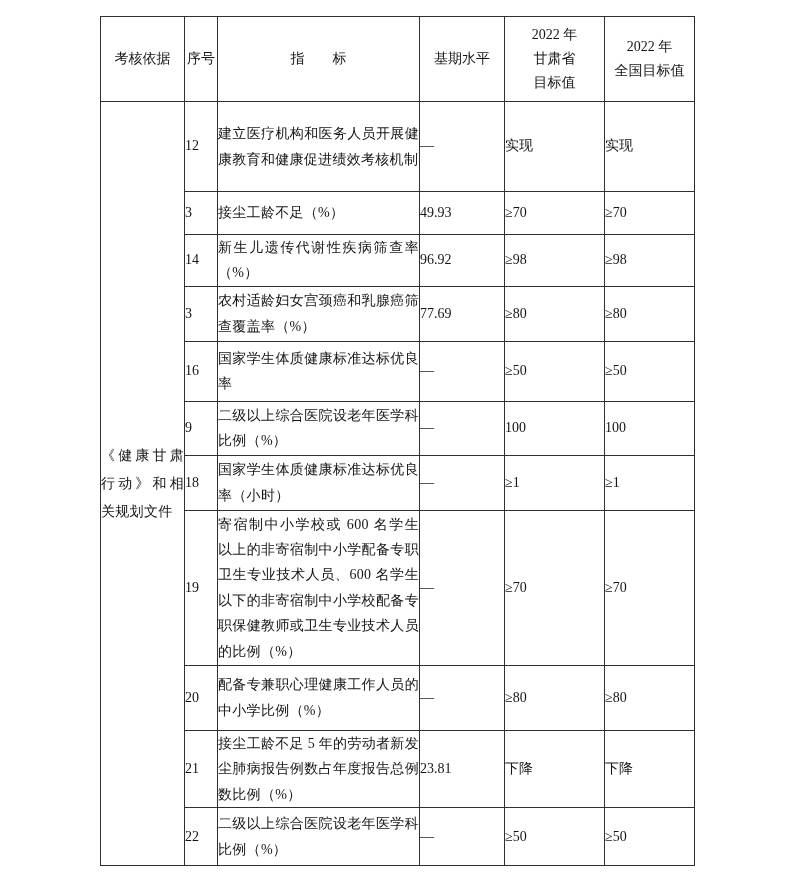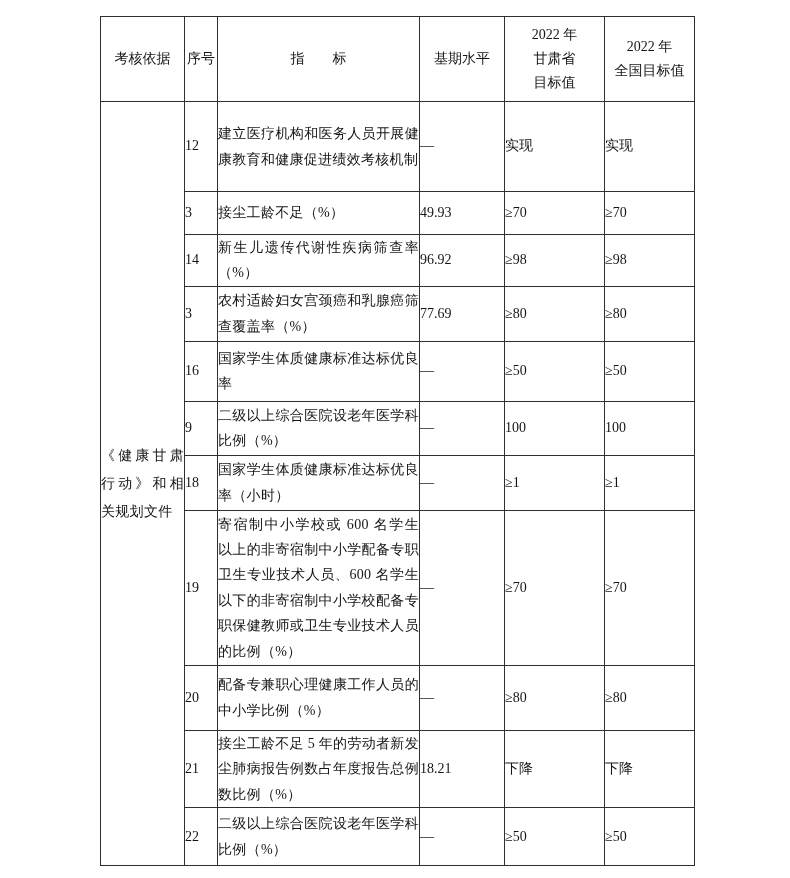--- a/index.html
+++ b/index.html
@@ -141,21 +141,21 @@
         <tr style="height: 65px;">
           <td class="center">20</td>
           <td class="indicator-cell">配备专兼职心理健康工作人员的中小学比例（%）</td>
           <td class="center">—</td>
           <td class="center">≥80</td>
           <td class="center">≥80</td>
         </tr>
         <tr style="height: 73px;">
           <td class="center">21</td>
           <td class="indicator-cell">接尘工龄不足 5 年的劳动者新发尘肺病报告例数占年度报告总例数比例（%）</td>
-          <td class="center">18.21</td>
+          <td class="center">23.81</td>
           <td class="center">下降</td>
           <td class="center">下降</td>
         </tr>
         <tr style="height: 58px;">
           <td class="center">22</td>
           <td class="indicator-cell">二级以上综合医院设老年医学科比例（%）</td>
           <td class="center">—</td>
           <td class="center">≥50</td>
           <td class="center">≥50</td>
         </tr>

